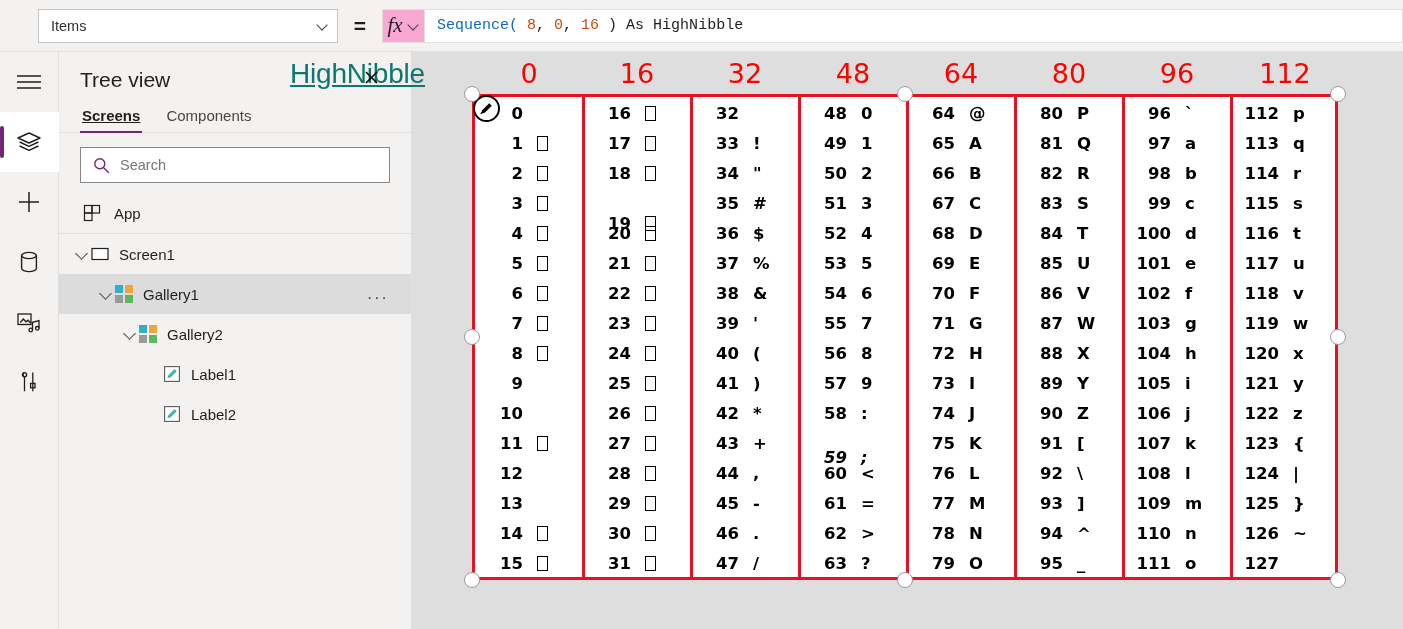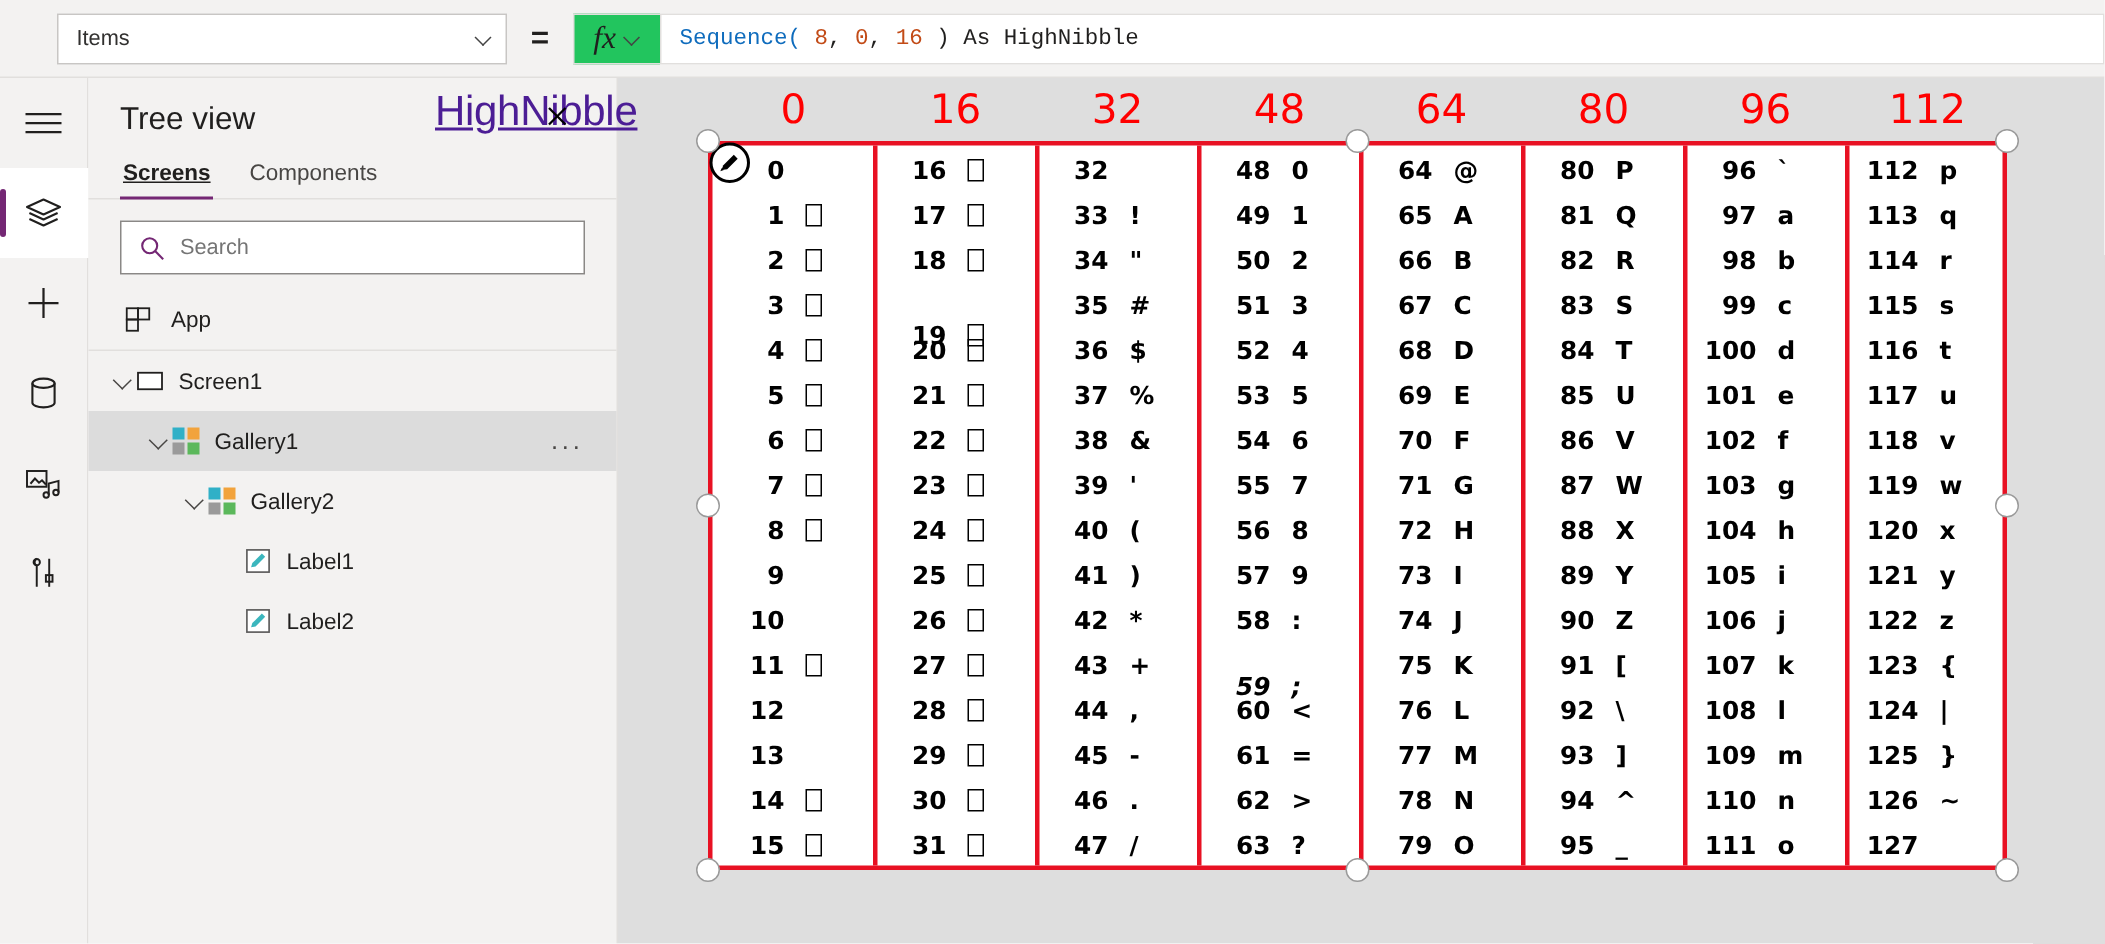--- a/index.html
+++ b/index.html
@@ -32,21 +32,21 @@
     content:""; position:absolute; left:1px; top:1px;
     width:7px; height:7px;
     border-right:1.2px solid #444; border-bottom:1.2px solid #444;
     transform:rotate(45deg);
   }
   .eq-sign {
     width:44px; text-align:center;
     font-size:21px; font-weight:700; color:#201f1e;
   }
   .fx-box {
-    width:58px; height:34px; background:#22c55e;
+    width:42px; height:34px; background:#f9a8d4;
     border:1px solid #e1dfdd; border-right:none;
     display:flex; align-items:center; justify-content:center; gap:5px;
   }
   .fx-glyph { font-family:"Liberation Serif", serif; font-style:italic; font-size:21px; color:#201f1e; }
   .formula-input {
     flex:1; height:34px; background:#ffffff; border:1px solid #e1dfdd;
     display:flex; align-items:center; padding-left:12px;
     font-family:"Liberation Mono", monospace; font-size:15px;
     white-space:pre;
   }
@@ -130,21 +130,21 @@
 
   
   .canvas {
     position:absolute; left:412px; top:52px; width:991px; height:577px;
     background:#dedede;
   }
 
   
   .anno-label {
     position:absolute; left:-122px; top:6px;
-    font-size:28px; color:#4c1d95;
+    font-size:28px; color:#0f766e;
     text-decoration:underline;
     white-space:nowrap;
     letter-spacing:-0.2px;
   }
   .col-head {
     position:absolute; top:6px;
     font-size:27px; color:#ff0000; text-align:center;
     font-family:"DejaVu Sans", sans-serif;
   }
 

